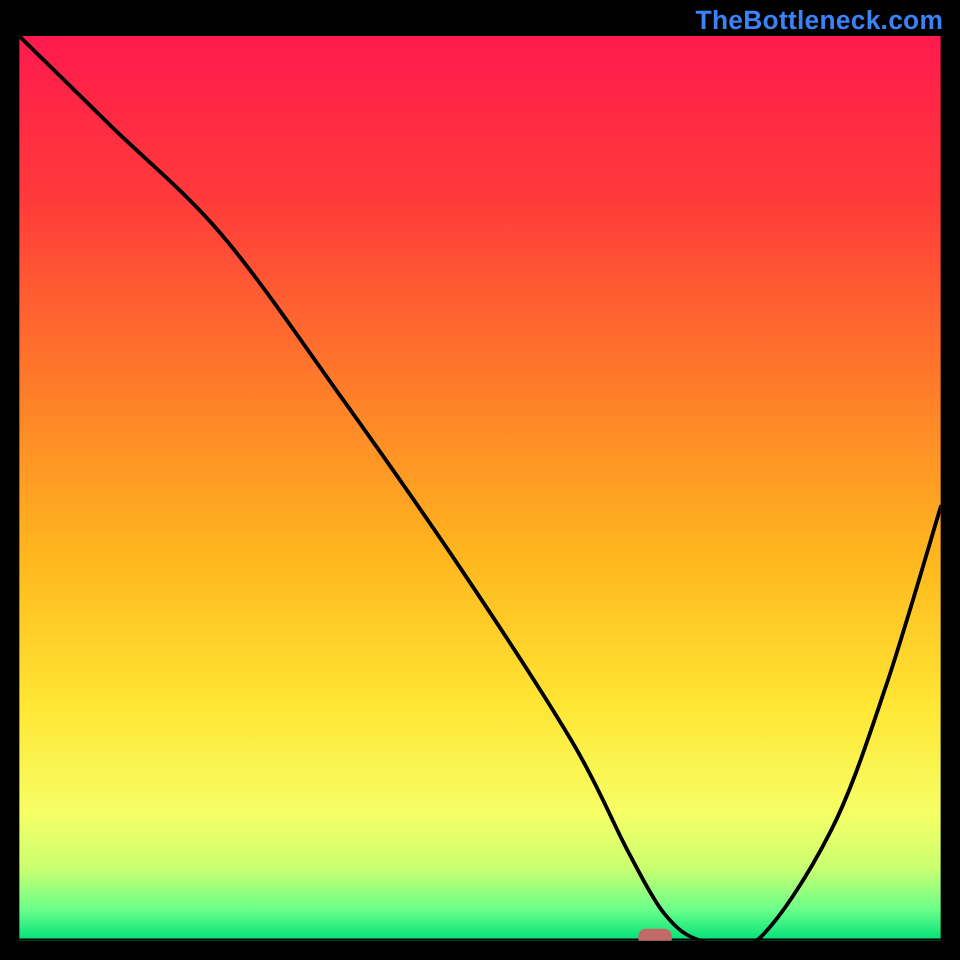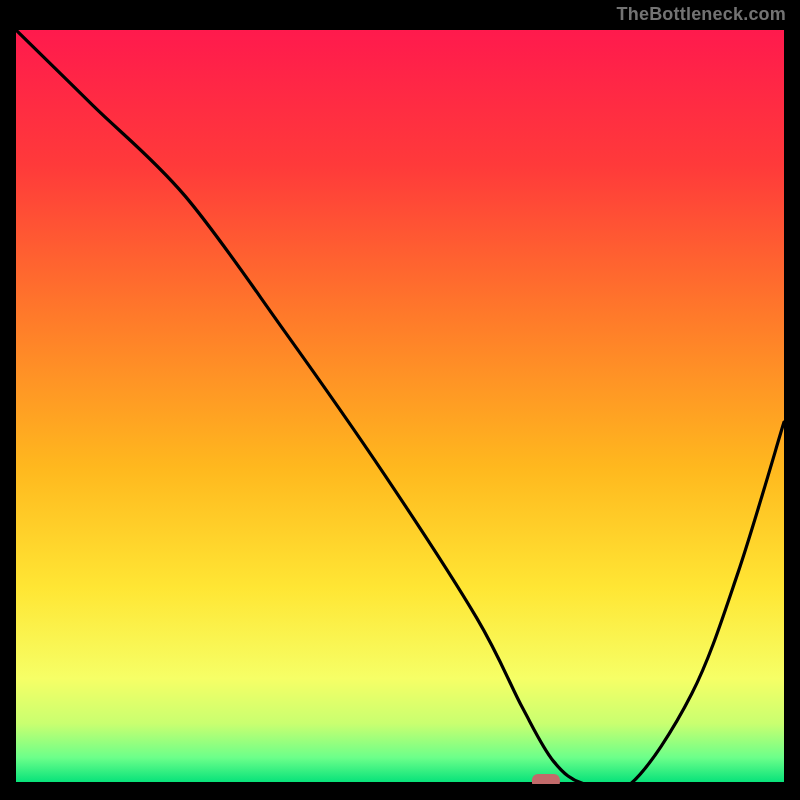--- a/index.html
+++ b/index.html
@@ -13,22 +13,22 @@
   .frame {
     position: relative;
     width: 800px;
     height: 800px;
     background: #000;
   }
   .watermark {
     position: absolute;
     top: 4px;
     right: 14px;
-    color: #737373;
-    font-size: 18px;
+    color: #3b82f6;
+    font-size: 22px;
     font-weight: bold;
     letter-spacing: 0.2px;
     user-select: none;
   }
   .plot {
     position: absolute;
     left: 16px;
     top: 30px;
     width: 768px;
     height: 754px;

